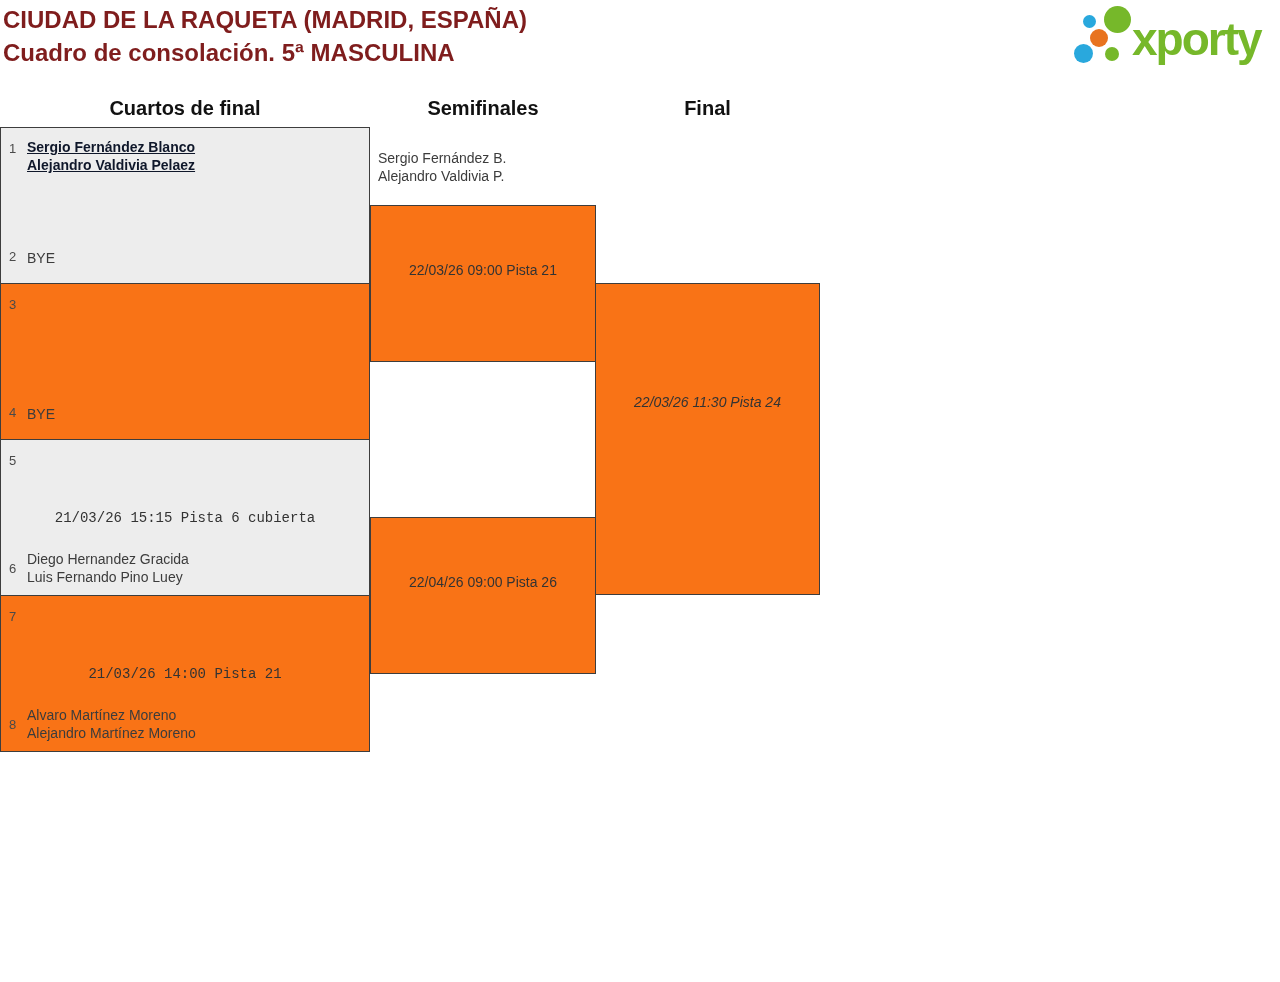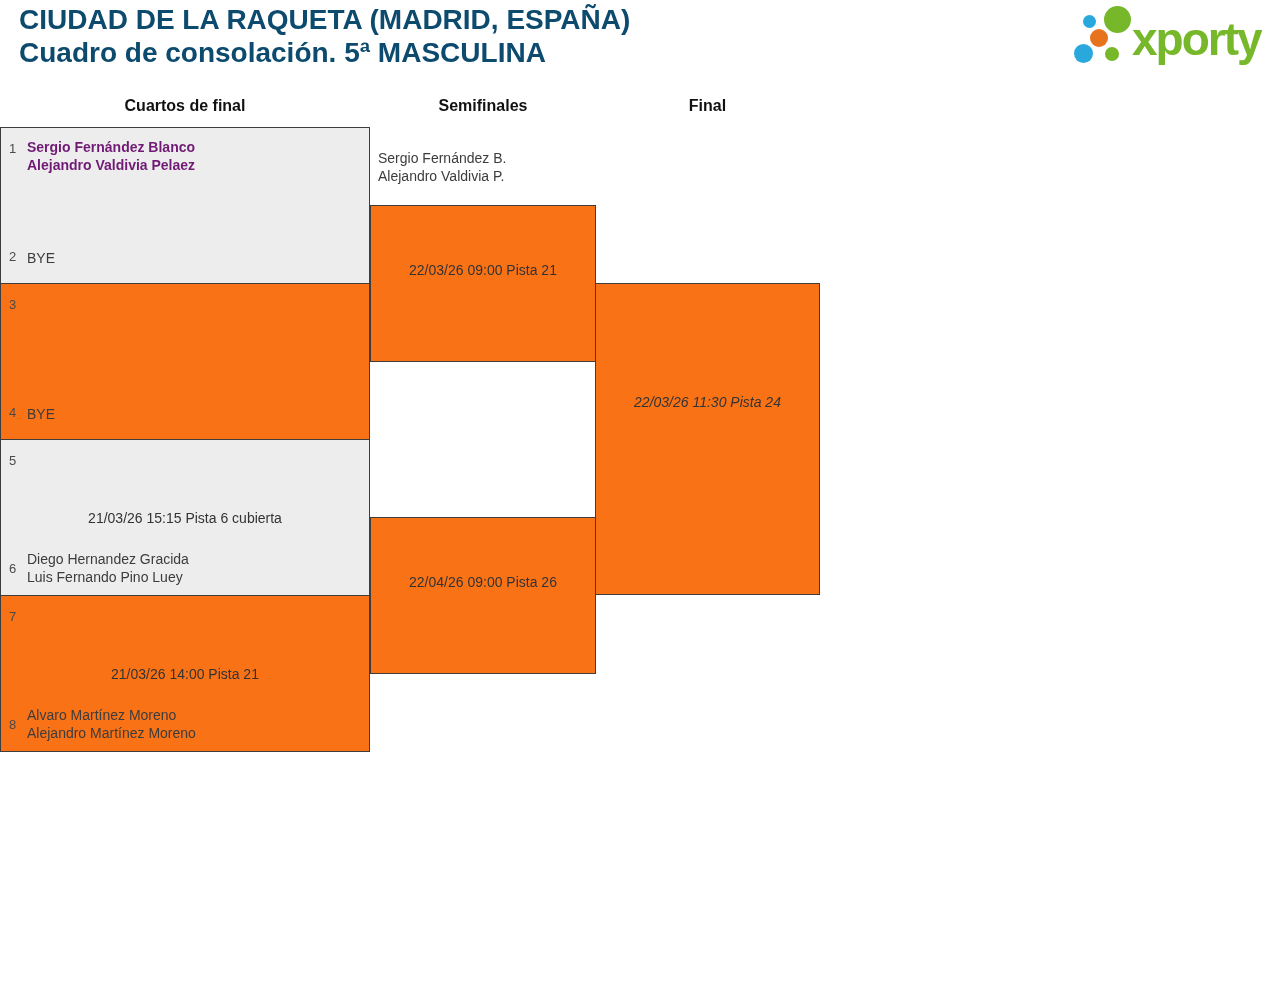--- a/index.html
+++ b/index.html
@@ -2,36 +2,36 @@
 <html><head>
 <meta charset="utf-8">
 <style>
   * { margin:0; padding:0; box-sizing:border-box; }
   html,body { background:#fff; }
   body { font-family:"Liberation Sans","DejaVu Sans",sans-serif; color:#1b1b1b; }
   .page { position:relative; width:1280px; height:982px; background:#fff; overflow:hidden; }
 
   
   .title-block { position:absolute; left:3px; top:3px; }
-  .title-line { font-size:28px; line-height:33px; font-weight:700; color:#0c4a6e; white-space:nowrap;margin-left:16px; }
+  .title-line { font-size:24px; line-height:33px; font-weight:700; color:#7f1d1d; white-space:nowrap; }
 
   
   .logo { position:absolute; left:1068px; top:0; width:225px; height:72px; cursor:pointer; }
   .dot { position:absolute; border-radius:50%; }
   .dot.green-big   { left:36px; top:6px;  width:27px; height:27px; background:#76b82a; }
   .dot.blue-small  { left:15px; top:15px; width:13px; height:13px; background:#29a8dd; }
   .dot.orange-mid  { left:22px; top:29px; width:18px; height:18px; background:#e8731f; }
   .dot.blue-big    { left:6px;  top:44px; width:19px; height:19px; background:#29a8dd; }
   .dot.green-small { left:37px; top:47px; width:14px; height:14px; background:#76b82a; }
   .wordmark { position:absolute; left:64px; top:16px; font-size:46px; line-height:46px;
               font-weight:700; letter-spacing:-2px; color:#76b82a; }
 
   
   .round-header { position:absolute; top:97px; height:20px; text-align:center;
-                  font-size:16px; font-weight:700; color:#111; }
+                  font-size:20px; font-weight:700; color:#111; }
   .rh-qf { left:0;     width:370px; }
   .rh-sf { left:370px; width:226px; }
   .rh-f  { left:595px; width:225px; }
 
   
   .box { position:absolute; border:1px solid #3d3d3d; background:#f97316; }
   .box.shaded { background:#ededed; }
   .qf1 { left:0; top:127px; width:370px; height:157px; }
   .qf2 { left:0; top:283px; width:370px; height:157px; }
   .qf3 { left:0; top:439px; width:370px; height:157px; }
@@ -41,25 +41,25 @@
   .fin { left:595px; top:283px; width:225px; height:312px;font-style:italic; }
 
   .seed { position:absolute; left:8px; width:16px; font-size:13px; line-height:18px; color:#4a4a4a; }
   .seed.s-top { top:12px; }
   .seed.s-bot { top:120px; }
 
   .team { position:absolute; left:26px; right:6px; font-size:14px; line-height:18px; color:#3c3c3c; }
   .team.t-top { top:10px; }
   .team.t-bot { top:110px; }
   .team.t-bot-single { top:121px; }
-  .team.winner .pline { font-weight:700; color:#701a75; }
+  .team.winner .pline { font-weight:700; color:#0f172a;text-decoration:underline; }
 
   .date { position:absolute; left:0; right:0; text-align:center;
           font-size:14px; line-height:18px; color:#333; }
-  .qf-date  { top:69px; }
+  .qf-date  { top:69px;font-family:Liberation Mono, monospace; }
   .sf-date  { top:31px;margin-top:24px; }
   .fin-date { top:109px; }
 
   .winner-label { position:absolute; left:7px; top:-57px; width:215px;
                   font-size:14px; line-height:18px; color:#3c3c3c; white-space:nowrap; }
 </style>
 </head>
 <body>
 
 <div class="page">

